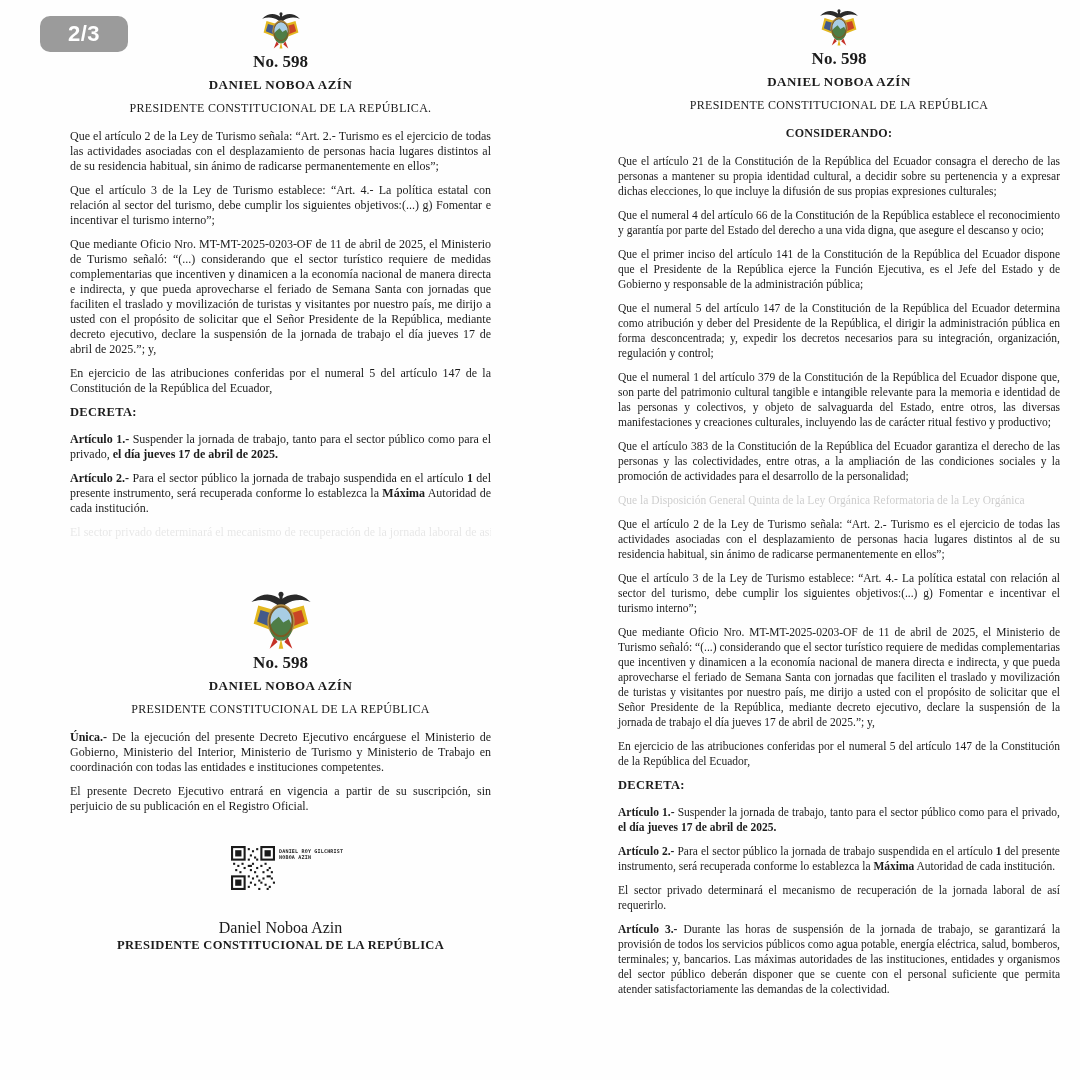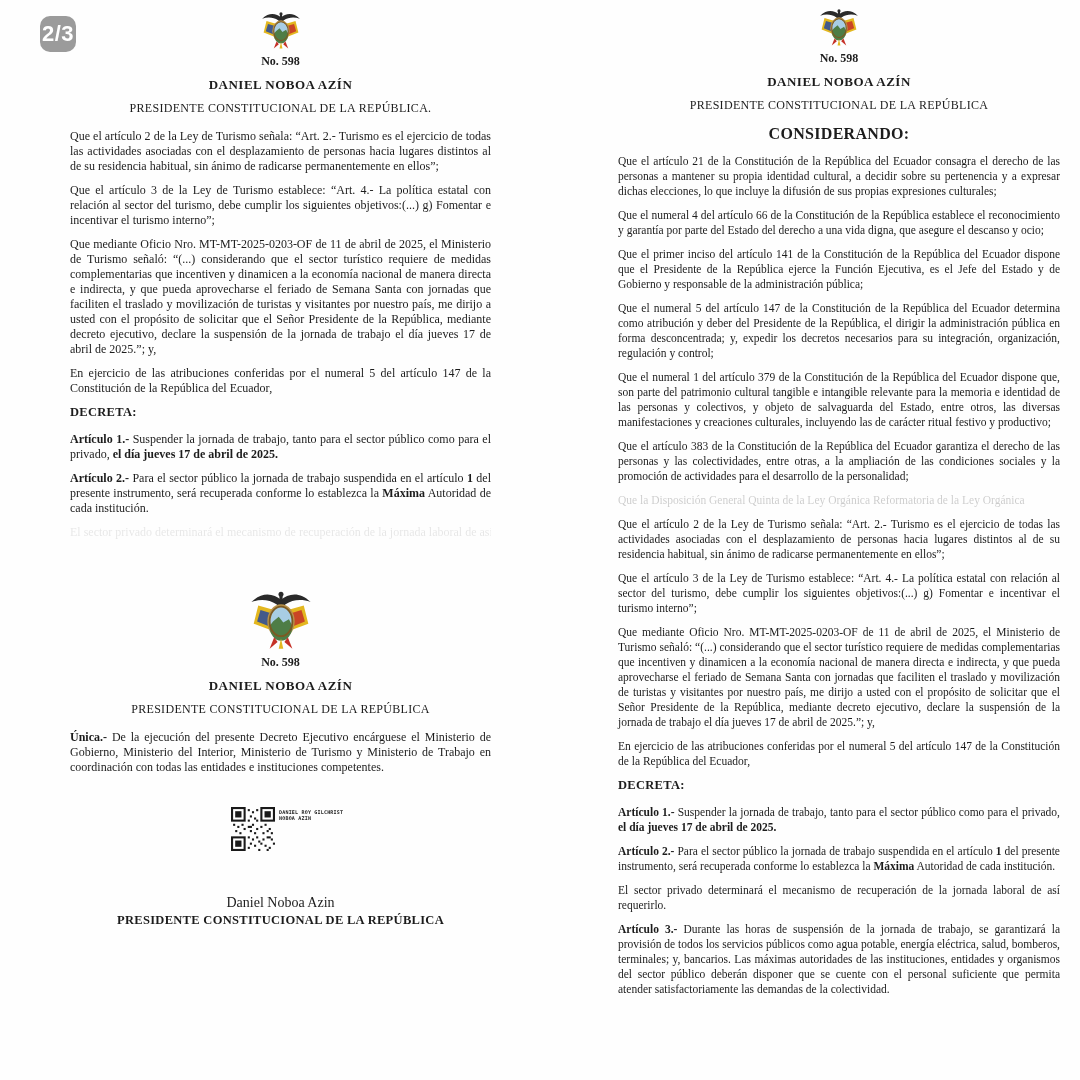--- a/index.html
+++ b/index.html
@@ -1,42 +1,42 @@
 <!DOCTYPE html>
 <html><head>
 <meta charset="utf-8">
 <style>
   html,body{margin:0;padding:0;background:#ffffff;}
   .stage{position:relative;width:1080px;height:1080px;background:#fefefe;overflow:hidden;
          font-family:"Liberation Serif",serif;color:#1c1c1c;}
   .page-badge{position:absolute;left:40px;top:16px;background:#9b9b9b;color:#ffffff;
               font-family:"Liberation Sans",sans-serif;font-weight:700;font-size:22px;
-              padding:5px 2px;border-radius:10px;letter-spacing:.5px;}
+              padding:5px 28px;border-radius:10px;letter-spacing:.5px;}
   .doc-page{position:absolute;}
   .left-top{left:70px;top:8px;width:421px;font-size:12px;line-height:15px;}
   .left-bottom{left:70px;top:585px;width:421px;font-size:12px;line-height:15px;}
   .right{left:618px;top:5px;width:442px;font-size:11.5px;line-height:15px;}
   .para{margin:0 0 9px;text-align:justify;}
   .run-b{font-weight:700;}
   .run-i{}
   .crest{display:block;margin:0 auto 4px;}
   .crest-sm{width:46px;height:42px;}
   .crest-lg{width:72px;height:66px;}
-  .doc-num{font-weight:700;font-size:12px;text-align:center;margin-bottom:8px;}
+  .doc-num{font-weight:700;font-size:17px;text-align:center;margin-bottom:8px;}
   .pres-name{font-weight:700;font-size:13px;text-align:center;letter-spacing:.5px;margin-bottom:9px;}
   .pres-title{font-weight:400;font-size:12px;text-align:center;letter-spacing:.3px;margin-bottom:13px;}
-  .section-head{font-weight:700;font-size:16px;text-align:center;margin:2px 0 13px;letter-spacing:.3px;}
+  .section-head{font-weight:700;font-size:12px;text-align:center;margin:2px 0 13px;letter-spacing:.3px;}
   .center-head{font-weight:700;font-size:12.5px;text-align:left;margin:4px 0 12px;letter-spacing:.3px;}
   .faded-left{opacity:.10;white-space:nowrap;overflow:hidden;}
   .faded-right{opacity:.22;white-space:nowrap;overflow:hidden;}
   .qr-row{display:flex;align-items:flex-start;margin:32px 0 0 160px;}
   .qr-svg{width:46px;height:44px;flex:0 0 auto;}
   .qr-caption{font-family:"DejaVu Sans Mono",monospace;font-size:5px;line-height:6px;color:#222;
               margin:2px 0 0 3px;font-weight:700;letter-spacing:.2px;}
-  .sign-name{text-align:center;font-size:14px;margin-top:44px;}
+  .sign-name{text-align:center;font-size:16px;margin-top:30px;}
   .sign-title{text-align:center;font-weight:700;font-size:12.5px;margin-top:3px;letter-spacing:.3px;}
 </style>
 </head>
 <body>
 
 <svg width="0" height="0" style="position:absolute">
   <defs>
     <g id="crest">
       <path d="M4,15 C14,5 24,8 30,13 C36,8 46,5 56,15 C48,12 40,13 34,17 L30,21 L26,17 C20,13 12,12 4,15 Z" fill="#2a2a2a"></path>
       <rect x="28.6" y="9" width="2.8" height="5" fill="#2a2a2a"></rect>
@@ -129,20 +129,21 @@
   </section>
 
   <section class="doc-page left-bottom">
     <svg class="crest crest-lg" viewBox="0 0 60 58">
         <use href="#crest"></use>
       </svg>
     <div class="doc-num">No. 598</div>
     <div class="pres-name">DANIEL NOBOA AZÍN</div>
     <div class="pres-title">PRESIDENTE CONSTITUCIONAL DE LA REPÚBLICA</div>
     <p class="para"><span class="run-b">Única.-</span><span class="run-n"> De la ejecución del presente Decreto Ejecutivo encárguese el Ministerio de Gobierno, Ministerio del Interior, Ministerio de Turismo y Ministerio de Trabajo en coordinación con todas las entidades e instituciones competentes.</span></p>
+    <p class="para"><span class="run-n">El presente Decreto Ejecutivo entrará en vigencia a partir de su suscripción, sin perjuicio de su publicación en el Registro Oficial.</span></p>
     <div class="qr-row">
       <svg class="qr-svg" viewBox="0 0 21 21">
           <use href="#qr"></use>
         </svg>
       <div class="qr-caption">
         <div>DANIEL ROY GILCHRIST</div>
         <div>NOBOA AZIN</div>
       </div>
     </div>
     <div class="sign-name">Daniel Noboa Azin</div>

